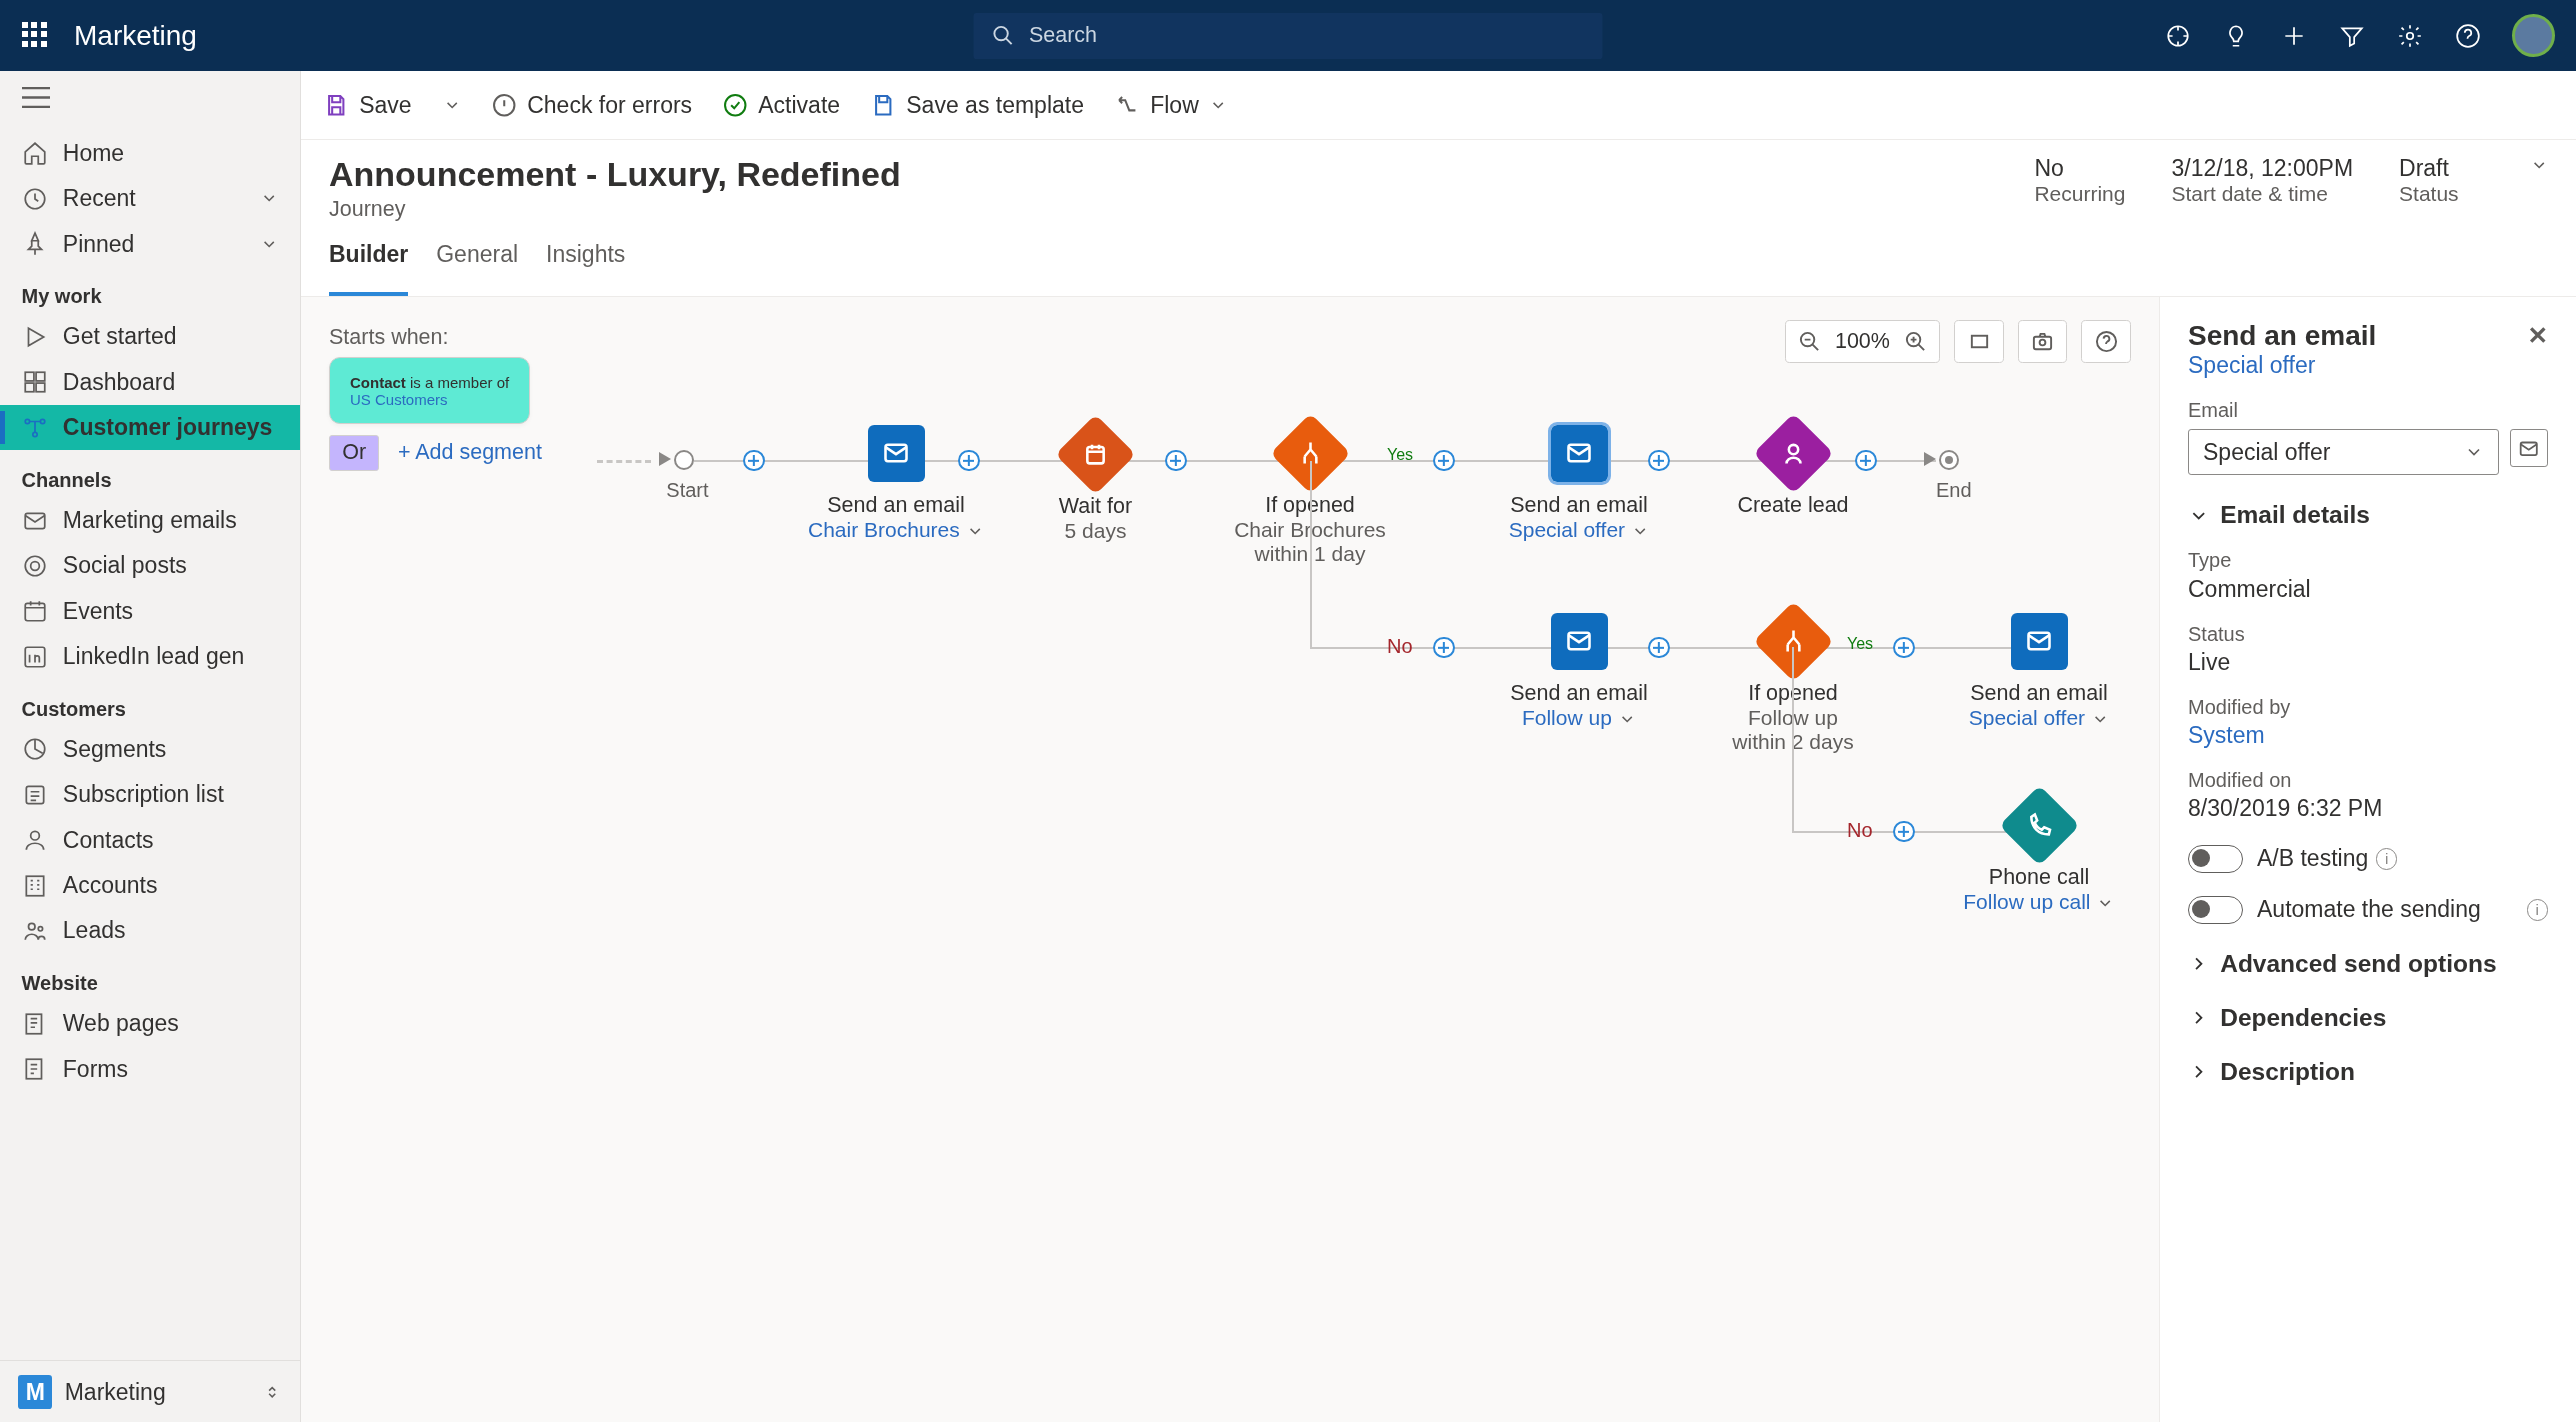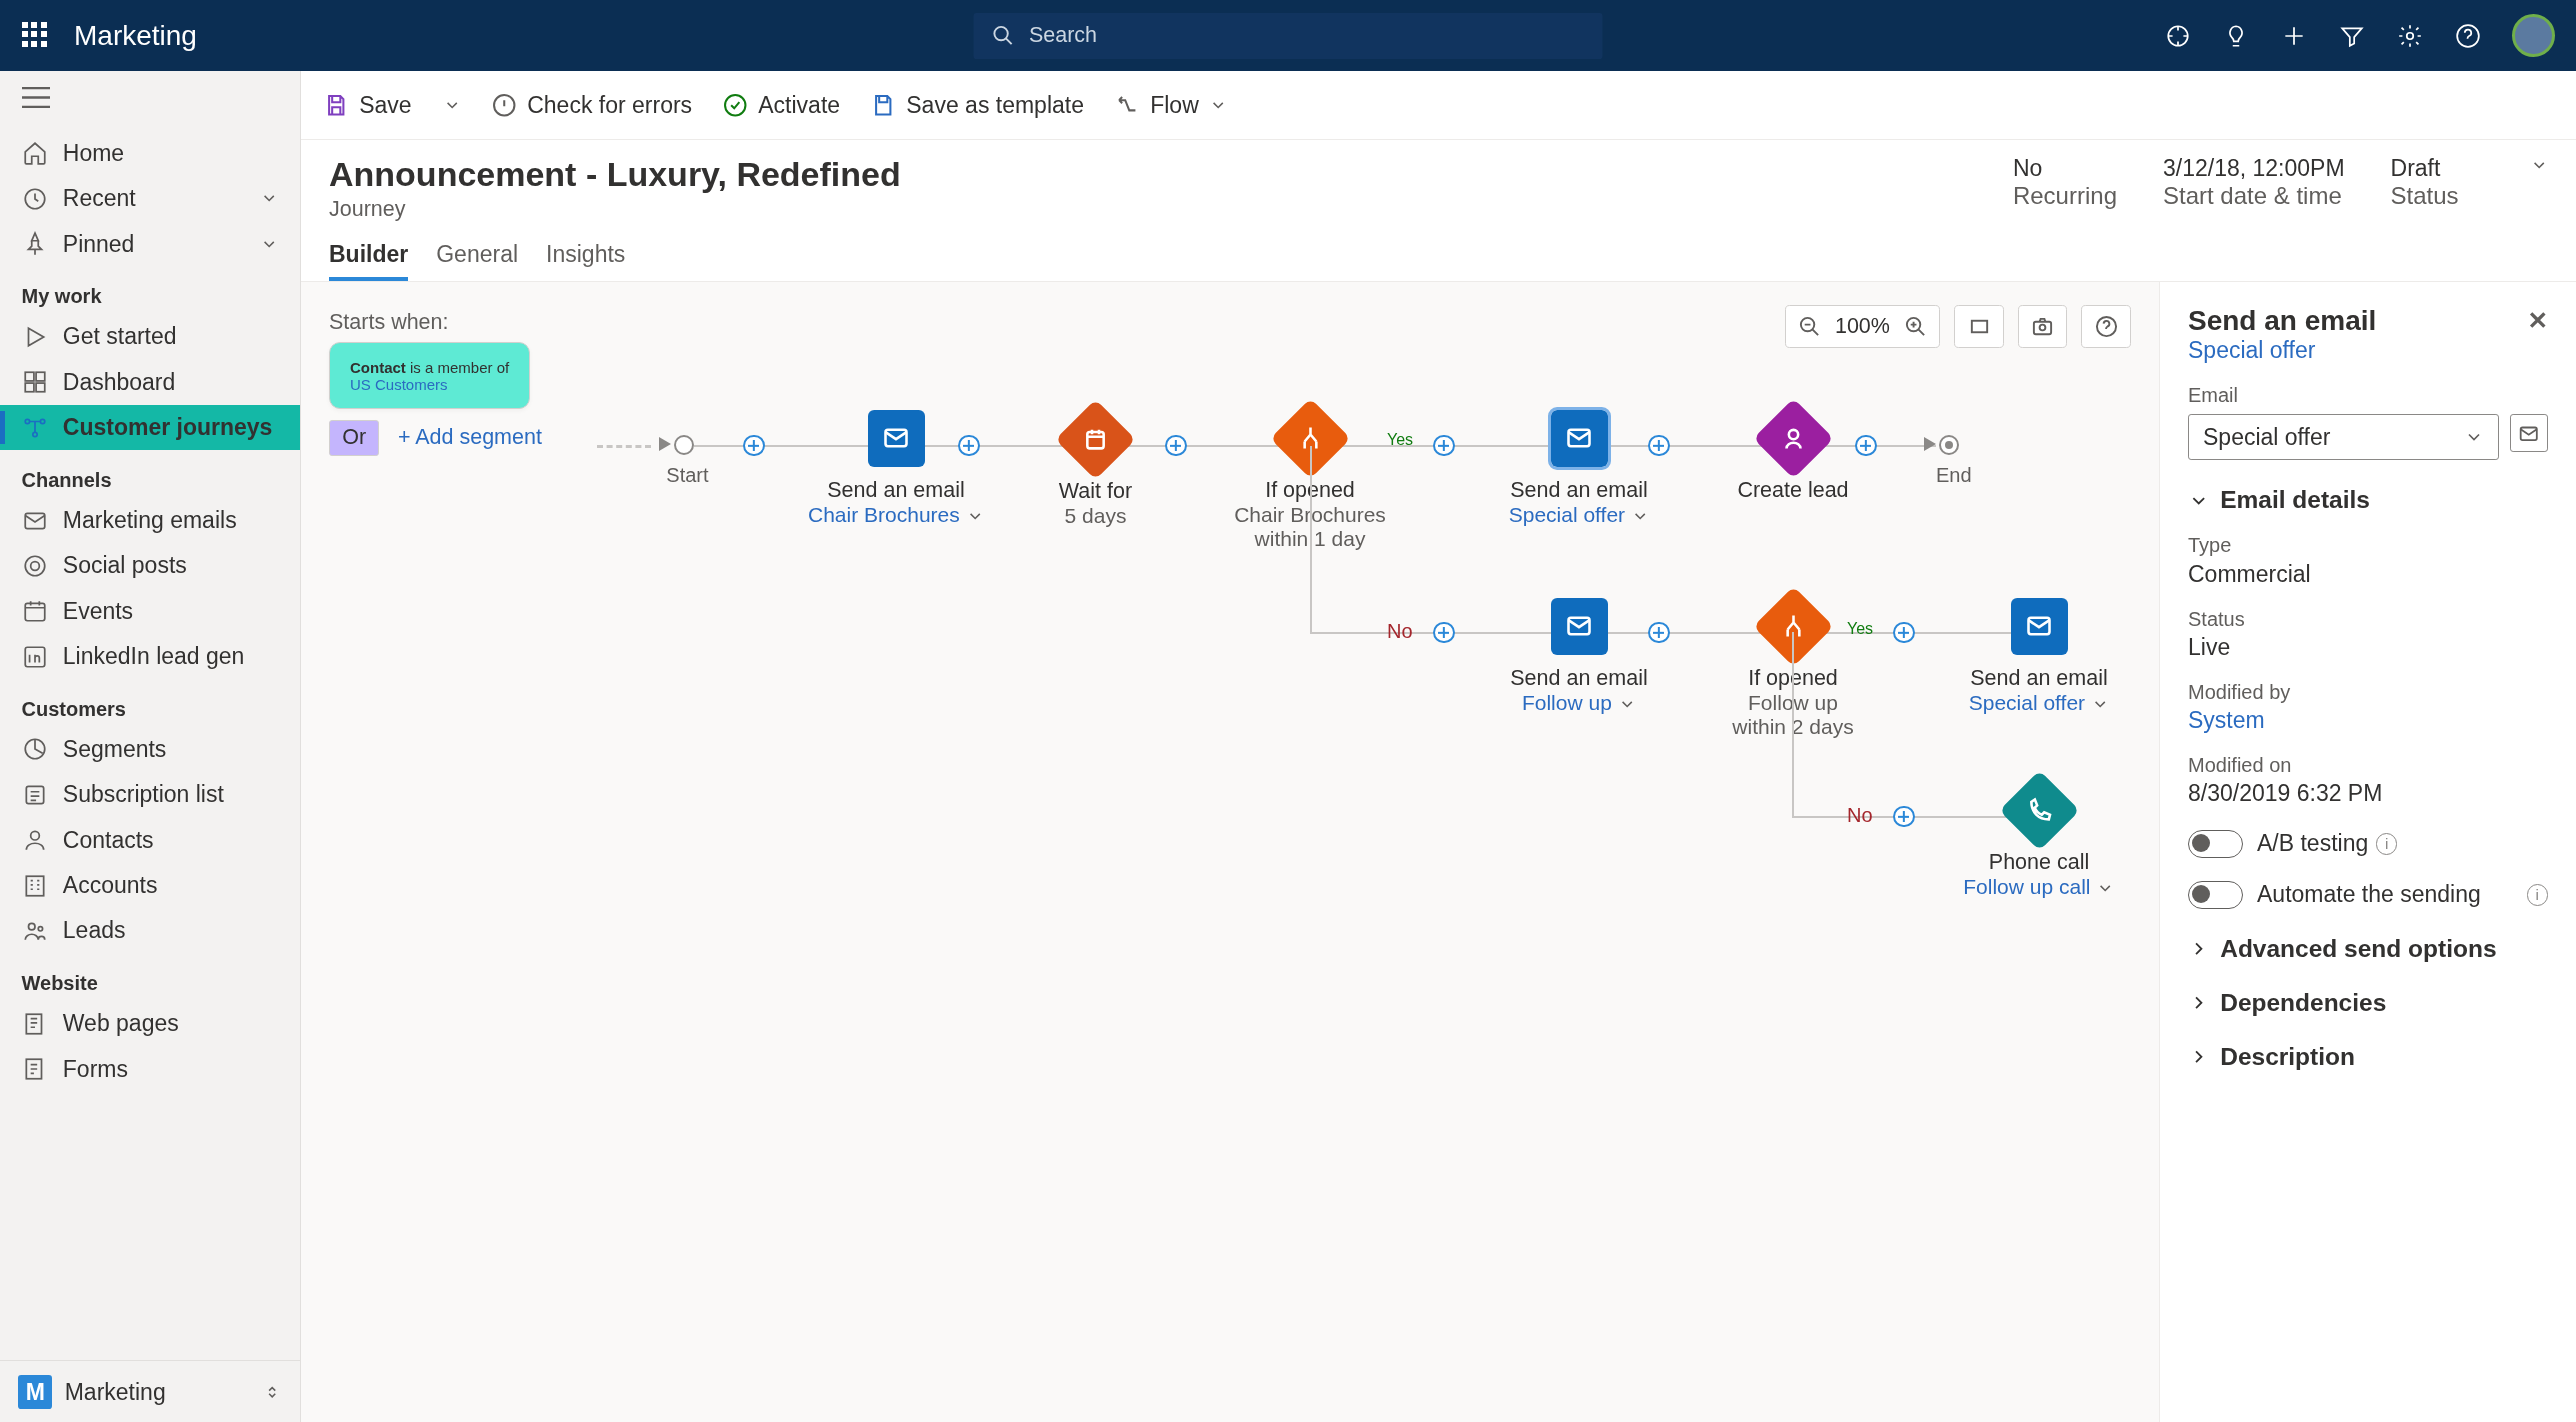--- a/index.html
+++ b/index.html
@@ -39,25 +39,25 @@
 .cmd{display:flex;align-items:center;gap:10.7px;cursor:pointer;color:#323130;}
 .cmd svg{width:24.5px;height:24.5px;}
 .cmd.save svg{stroke:#7f3fbf;fill:none;stroke-width:2;}
 .cmd .chev{width:18.4px;height:18.4px;stroke:#605e5c;fill:none;stroke-width:2;}
 
 .pagehead{padding:15.3px 28px 0 28px;display:flex;align-items:flex-start;gap:40px;}
 .pagehead h1{font-size:34px;font-weight:600;}
 .pagehead .sub{font-size:21.5px;color:#605e5c;margin-top:3.1px;}
 .pagehead .meta{margin-left:auto;display:flex;gap:46px;align-items:flex-start;font-size:21.5px;}
 .pagehead .meta .val{font-size:23px;}
-.pagehead .meta .lbl{font-size:24px;color:#605e5c;}
+.pagehead .meta .lbl{font-size:21px;color:#605e5c;}
 .pagehead .expand{margin-left:31px;}
 
 .tabs{display:flex;gap:28px;padding:18.4px 28px 0 28px;border-bottom:0.8px solid #edebe9;font-size:23px;}
-.tab{padding-bottom:9px;cursor:pointer;color:#605e5c;}
+.tab{padding-bottom:24px;cursor:pointer;color:#605e5c;}
 .tab.active{color:#323130;font-weight:600;border-bottom:4.6px solid #2b88d8;}
 
 .workspace{flex:1;display:flex;min-height:0;}
 .canvas{flex:1;background:#faf9f8;position:relative;overflow:auto;padding:28px 28px;}
 .canvas-tools{position:absolute;right:28px;top:23px;display:flex;gap:14px;align-items:center;}
 .toolcard{background:#fff;border:0.8px solid #d2d0ce;border-radius:4.6px;height:43px;display:flex;align-items:center;padding:0 12.3px;gap:14px;font-size:21.5px;}
 .toolcard svg{width:23px;height:23px;stroke:#605e5c;fill:none;stroke-width:2;}
 
 
 .starts{font-size:21.5px;color:#605e5c;margin-bottom:7.7px;}

